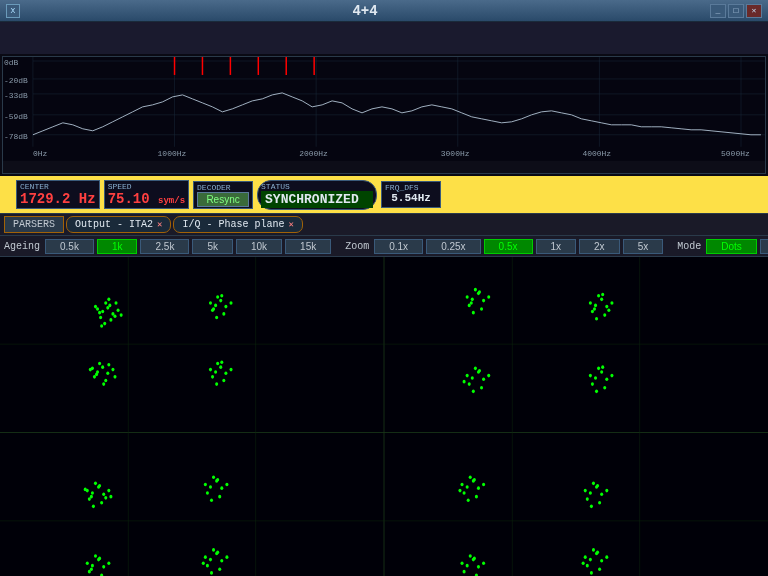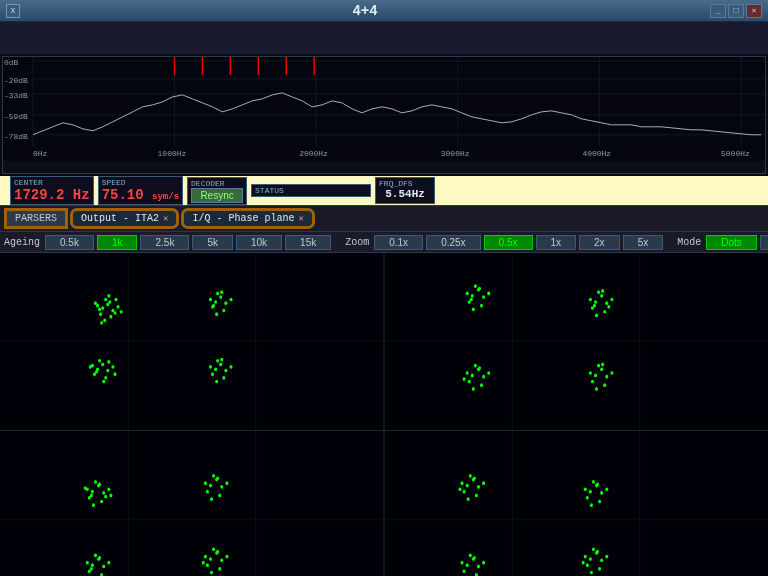--- a/index.html
+++ b/index.html
@@ -89,24 +89,24 @@
     }
     #fft-grid {
       position: absolute;
       top: 0; left: 0; right: 0; bottom: 0;
     }
 
     
     #controls-row {
       display: flex;
       align-items: center;
-      background: #fef9c3;
-      padding: 3px 10px;
+      background: #fde047;
+      padding: 3px 16px;
       gap: 4px;
-      height: 30px;
+      height: 38px;
       border-bottom: 1px solid #2a3a4a;
     }
     .control-group {
       display: flex;
       flex-direction: column;
       border: 1px solid #3a5a7a;
       padding: 1px 3px;
       background: #0d0d1e;
       min-width: 60px;
     }
@@ -173,21 +173,21 @@
       background: #1a1a28;
       padding: 2px 4px;
       gap: 2px;
       border-bottom: 1px solid #2a3a4a;
     }
     .tab {
       padding: 2px 8px;
       font-size: 10px;
       color: #c0c8d0;
       background: #2a3a4a;
-      border: 3px solid #a16207;
+      border: 1px solid #a16207;
       cursor: pointer;
       display: flex;
       align-items: center;
       gap: 4px;
     }
     .tab.active {
       background: #1a2a3a;
       color: #e0e8f0;
       border-radius: 7px;
     }
@@ -322,22 +322,23 @@
         <span style="font-size:9px;color:#ff4040;">sym/s</span>
       </span>
     </div>
 
 
     <div class="control-group">
       <span class="control-label">DECODER</span>
       <button class="ctrl-btn resync">Resync</button>
     </div>
 
-    <div class="control-group" style="min-width:120px;">
+    <div class="control-group" style="min-width:120px;border-radius:14px;">
       <span class="control-label">STATUS</span>
+      <span class="status-value">SYNCHRONIZED</span>
     </div>
 
     <div class="control-group">
       <span class="control-label">FRQ_DFS</span>
       <span class="control-value white">5.54Hz</span>
     </div>
   </div>
 
   <div id="tabs-row">
     <div class="tab">

